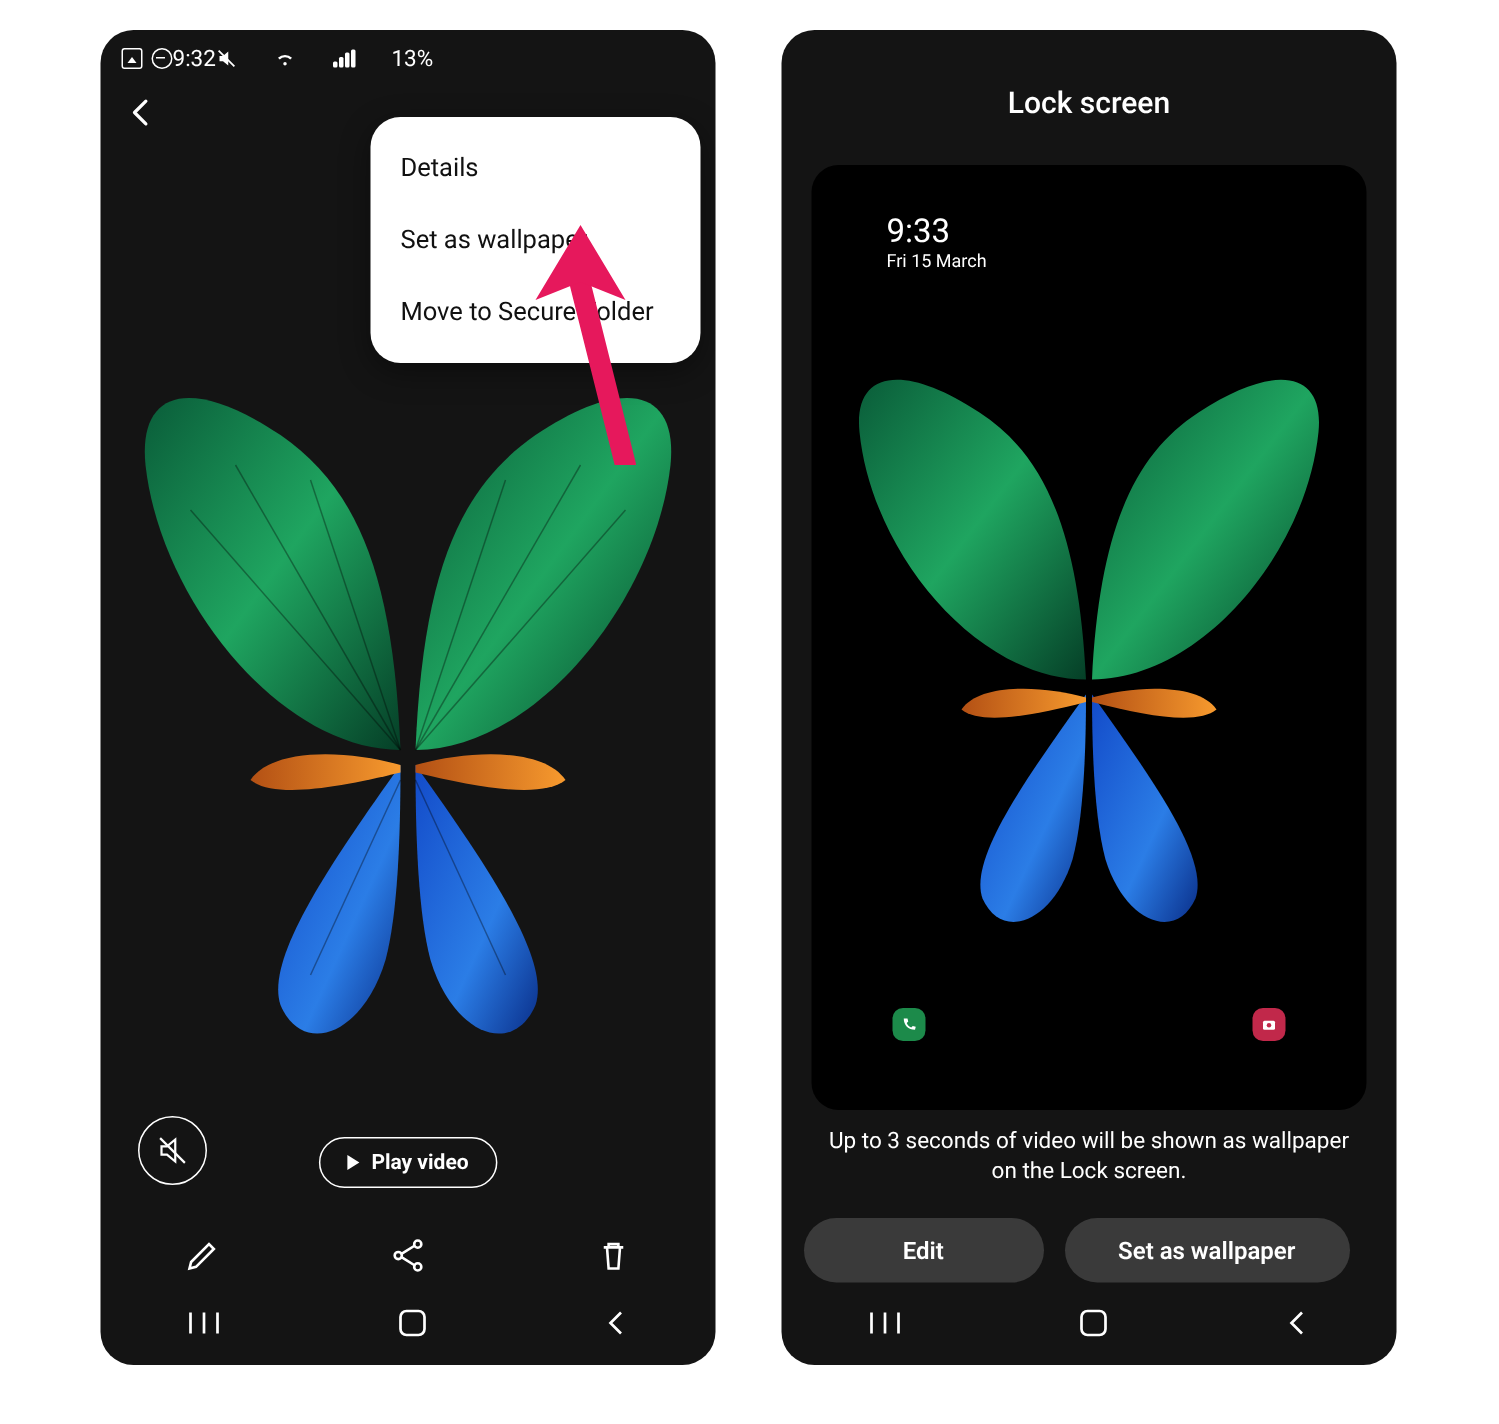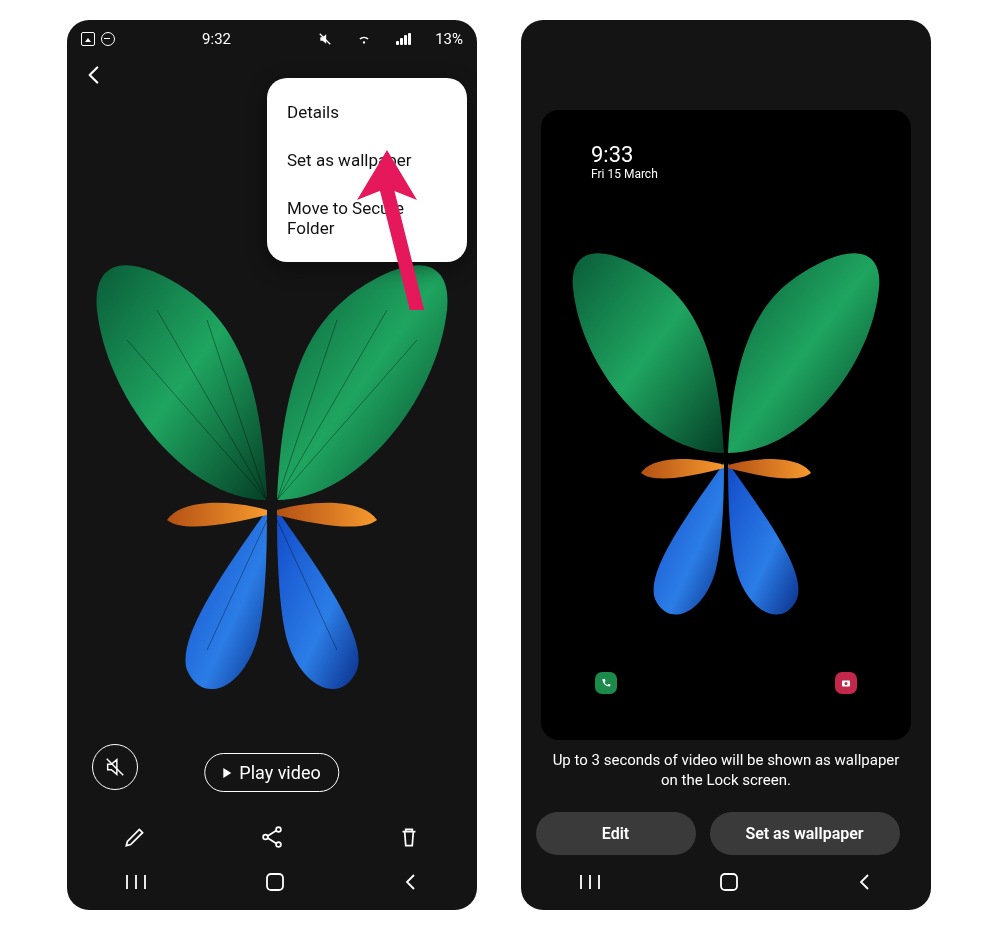--- a/index.html
+++ b/index.html
@@ -2,58 +2,58 @@
 <html><head>
 <meta charset="utf-8">
 <style>
   html,body{margin:0;padding:0;background:#fff;font-family:-apple-system,BlinkMacSystemFont,"Segoe UI",Roboto,Arial,sans-serif}
   .wrap{width:999px;height:949px;position:relative}
   .phone{position:absolute;width:410px;height:890px;background:#141414;border-radius:22px;overflow:hidden}
   .phone.left{left:67px;top:20px}
   .phone.right{left:521px;top:20px}
 
   
-  .status{height:30px;display:flex;align-items:center;justify-content:space-between;padding:0 14px;color:#fff;font-size:15px;margin-top:4px}
+  .status{height:30px;display:flex;align-items:center;padding:0 14px;color:#fff;font-size:15px;margin-top:4px}
   .status .sicons{display:flex;gap:6px;align-items:center}
   .status .r{display:flex;align-items:center;gap:24px}
   .icon{display:inline-flex;align-items:center;justify-content:center}
   .img-ic{width:12px;height:12px;border:1.5px solid #fff;border-radius:2px;position:relative}
   .img-ic::after{content:"";position:absolute;left:3px;top:5px;width:0;height:0;border-left:3px solid transparent;border-right:3px solid transparent;border-bottom:4px solid #fff}
   .dnd-ic{width:12px;height:12px;border:1.5px solid #fff;border-radius:50%;position:relative}
   .dnd-ic::after{content:"";position:absolute;left:2px;top:4.5px;width:6px;height:1.5px;background:#fff}
   .sig-ic{width:15px;height:12px;display:flex;align-items:flex-end;gap:1px}
   .sig-ic span{width:3px;background:#fff;border-radius:1px}
   .sig-ic span:nth-child(1){height:4px}
   .sig-ic span:nth-child(2){height:7px}
   .sig-ic span:nth-child(3){height:10px}
   .sig-ic span:nth-child(4){height:12px}
 
   
   .toprow{height:42px;display:flex;align-items:center;padding:0 14px}
   .back{width:26px;height:26px;color:#fff}
   .back svg{width:26px;height:26px}
 
   
-  .menu{position:absolute;right:10px;top:58px;width:200px;background:#fff;border-radius:20px;box-shadow:0 6px 20px rgba(0,0,0,.4);padding:10px 0;z-index:10}
+  .menu{position:absolute;right:10px;top:58px;width:220px;background:#fff;border-radius:20px;box-shadow:0 6px 20px rgba(0,0,0,.4);padding:10px 0;z-index:10}
   .menu .mi{padding:14px 20px;font-size:17px;color:#111}
 
   
   .arrow{position:absolute;left:265px;top:130px;z-index:11}
   .arrow svg{width:110px;height:160px}
   .arrow .head{fill:#e6185c}
   .arrow .shaft{stroke:#e6185c;stroke-width:14;fill:none;stroke-linecap:round}
 
   
   .wallpaper{position:absolute;left:0;right:0;top:30px;bottom:0;display:flex;align-items:center;justify-content:center}
   .wallpaper svg{width:100%;height:100%}
 
   
   .mutebtn{position:absolute;left:25px;bottom:120px;width:44px;height:44px;border:1.5px solid #fff;border-radius:50%;display:flex;align-items:center;justify-content:center;color:#fff}
   .mutebtn svg{width:22px;height:22px}
-  .playbtn{position:absolute;left:50%;bottom:118px;transform:translateX(-50%);border:1.5px solid #fff;border-radius:22px;padding:8px 18px;display:flex;align-items:center;gap:8px;color:#fff;font-size:18px;font-weight:400}
+  .playbtn{position:absolute;left:50%;bottom:118px;transform:translateX(-50%);border:1.5px solid #fff;border-radius:22px;padding:8px 18px;display:flex;align-items:center;gap:8px;color:#fff;font-size:14px;font-weight:700}
   .playbtn .tri{width:0;height:0;border-left:8px solid #fff;border-top:5px solid transparent;border-bottom:5px solid transparent}
 
   
   .actions{position:absolute;bottom:48px;left:0;right:0;height:50px;display:flex;align-items:center;justify-content:space-around;color:#fff}
   .actions .ic{width:26px;height:26px}
   .actions svg{width:26px;height:26px;stroke:#fff;fill:none;stroke-width:1.6}
 
   
   .navbar{position:absolute;bottom:6px;left:0;right:0;height:40px;display:flex;align-items:center;justify-content:space-around;color:#fff}
   .navbar svg{stroke:#fff;fill:none;stroke-width:1.8}
@@ -221,20 +221,21 @@
       <span><svg width="26" height="22" viewBox="0 0 26 22">
             <rect x="5" y="3" width="16" height="16" rx="4"></rect>
           </svg></span>
       <span><svg width="20" height="20" viewBox="0 0 20 20">
             <path d="M13 3l-7 7 7 7"></path>
           </svg></span>
     </div>
   </div>
 
   <div class="phone right">
+    <div class="rp-title">Lock screen</div>
 
     <div class="rp-content">
       <div class="rp-wallpaper">
         <svg viewBox="0 0 370 520" preserveAspectRatio="xMidYMid meet">
           <path d="M183 280 C 110 280 40 195 32 115 C 28 75 60 68 112 102 C 155 130 178 180 183 280 Z" fill="url(#gwingL)"></path>
           <path d="M187 280 C 260 280 330 195 338 115 C 342 75 310 68 258 102 C 215 130 192 180 187 280 Z" fill="url(#gwingL)"></path>
           <path d="M183 290 C 140 350 105 400 114 426 C 127 455 161 442 174 400 C 181 374 183 332 183 290 Z" fill="url(#bwing)"></path>
           <path d="M187 290 C 230 350 265 400 256 426 C 243 455 209 442 196 400 C 189 374 187 332 187 290 Z" fill="url(#bwing)"></path>
           <path d="M183 295 C 145 305 112 310 100 300 C 112 282 155 284 183 292 Z" fill="url(#orng)"></path>
           <path d="M187 295 C 225 305 258 310 270 300 C 258 282 215 284 187 292 Z" fill="url(#orng)"></path>

